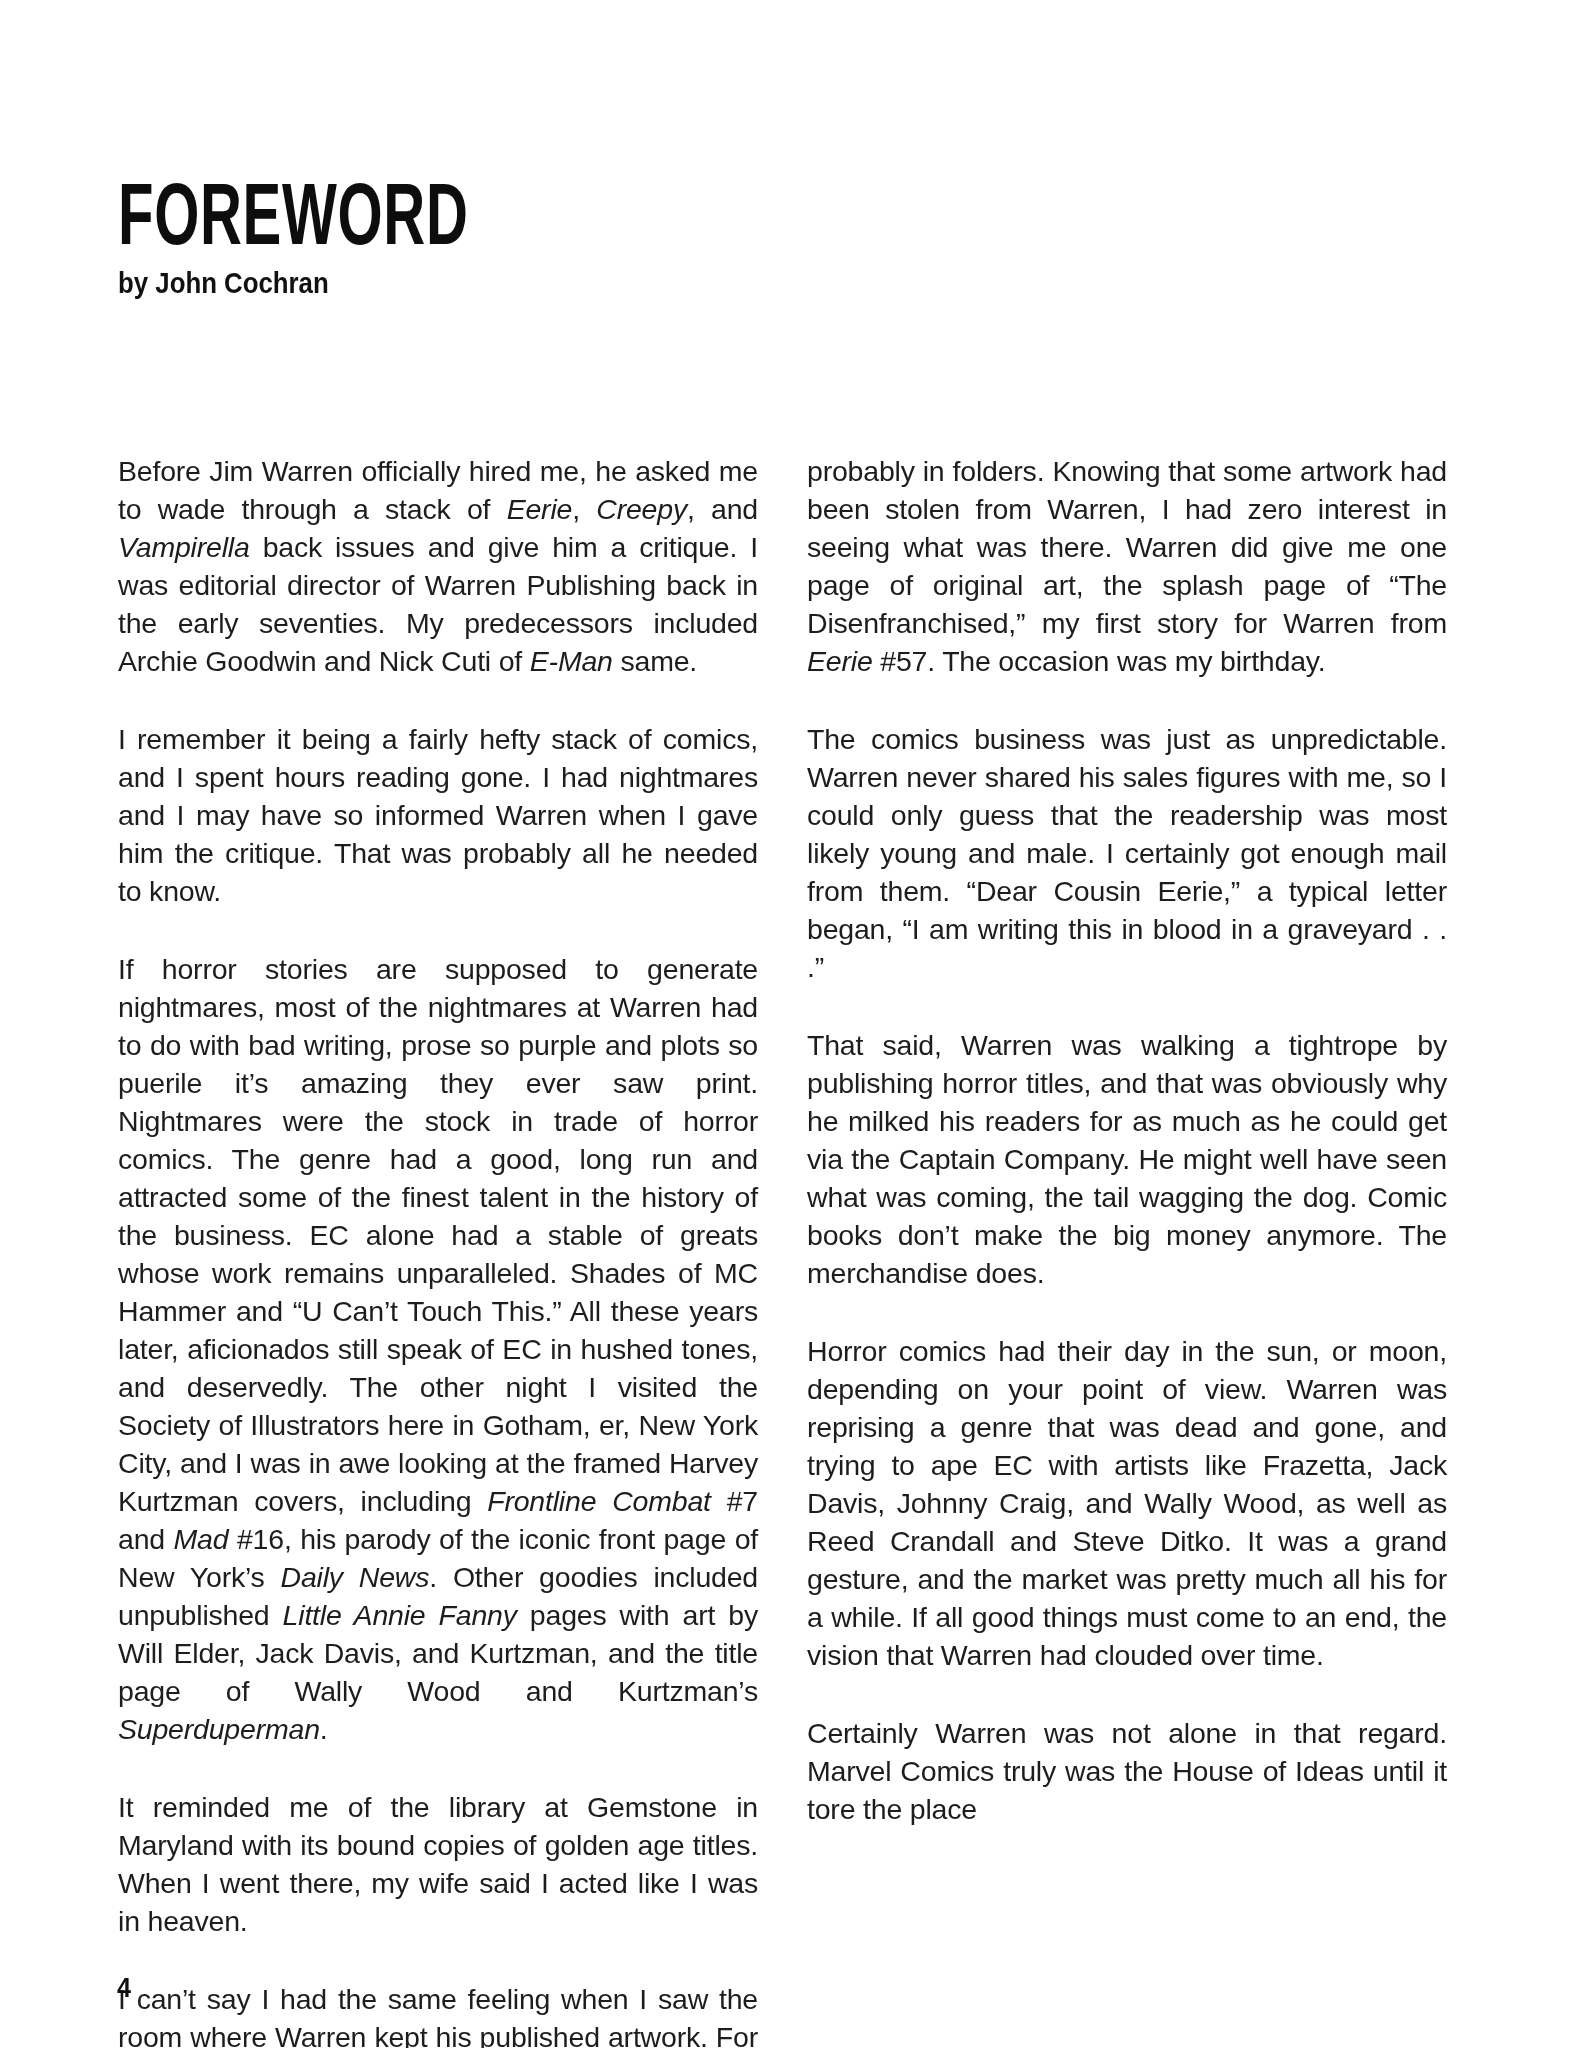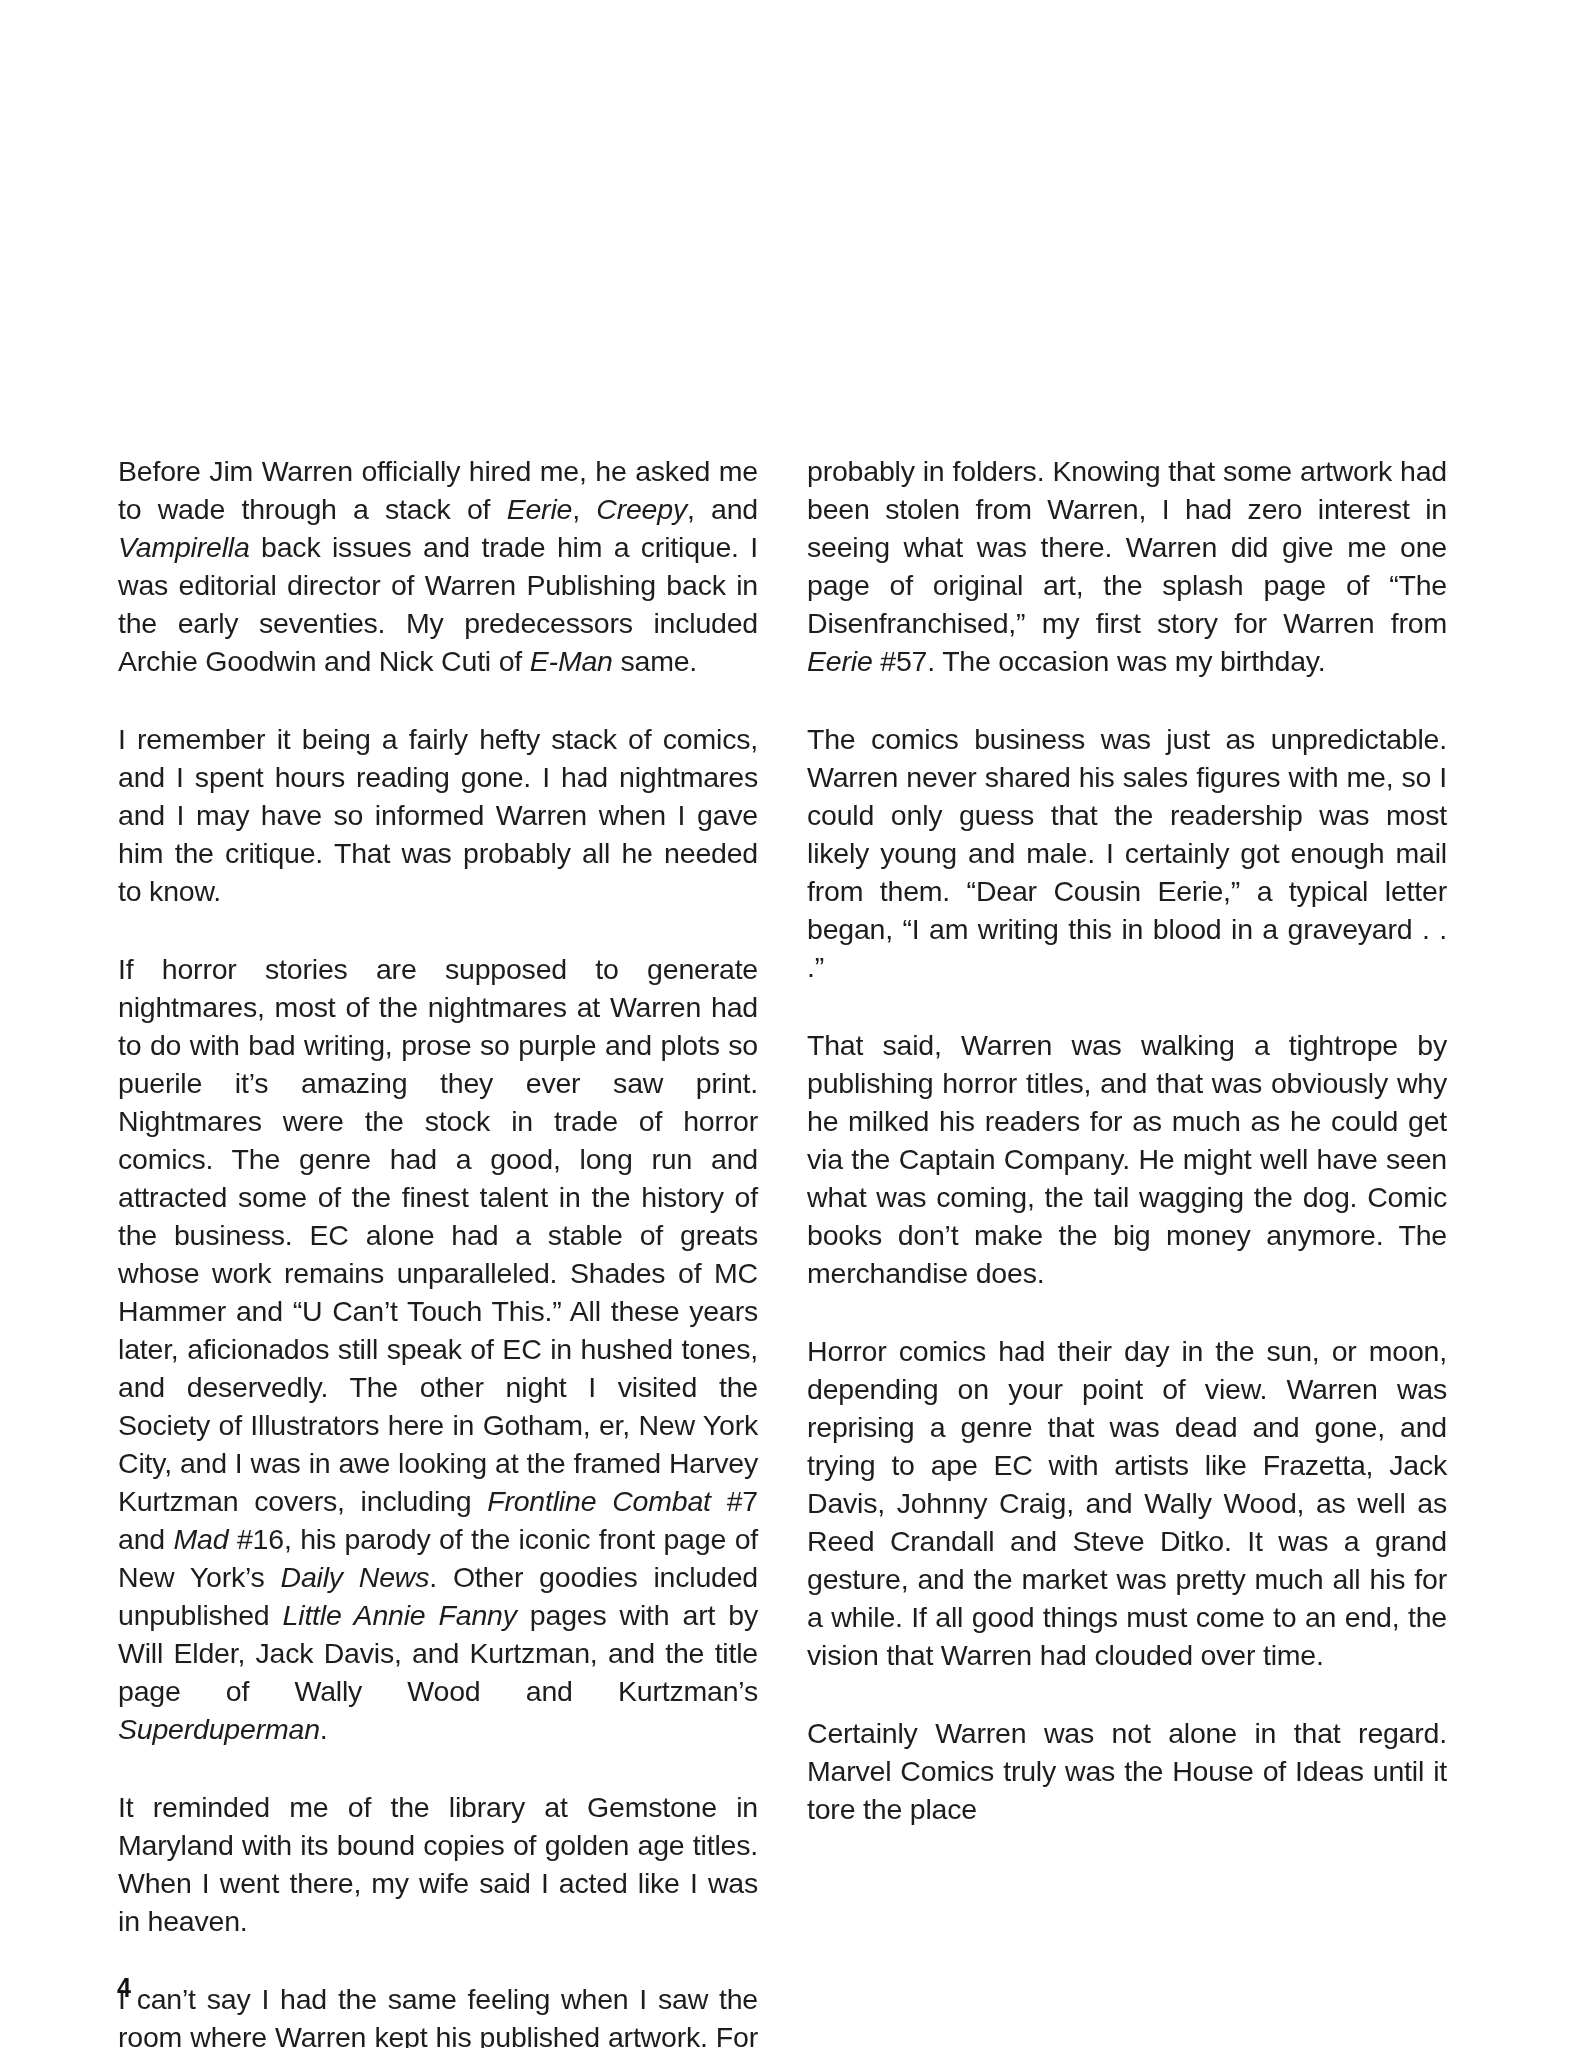--- a/index.html
+++ b/index.html
@@ -70,23 +70,28 @@
     transform: scaleX(0.9);
     transform-origin: left top;
     color: #111;
   }
 </style>
 </head>
 <body>
 
 <div class="page">
 
+  <div class="header">
+    <div class="title">FOREWORD</div>
+    <br>
+    <div class="byline">by John Cochran</div>
+  </div>
 
   <div class="column column-left">
-      <p><span>Before Jim Warren officially hired me, he asked me to wade through a stack of </span><i>Eerie</i><span>, </span><i>Creepy</i><span>, and </span><i>Vampirella</i><span> back issues and trade him a critique. I was editorial director of Warren Publishing back in the early seventies. My predecessors included Archie Goodwin and Nick Cuti of </span><i>E-Man</i><span> same.</span></p>
+      <p><span>Before Jim Warren officially hired me, he asked me to wade through a stack of </span><i>Eerie</i><span>, </span><i>Creepy</i><span>, and </span><i>Vampirella</i><span> back issues and give him a critique. I was editorial director of Warren Publishing back in the early seventies. My predecessors included Archie Goodwin and Nick Cuti of </span><i>E-Man</i><span> same.</span></p>
       <p><span>I remember it being a fairly hefty stack of comics, and I spent hours reading gone. I had nightmares and I may have so informed Warren when I gave him the critique. That was probably all he needed to know.</span></p>
       <p><span>If horror stories are supposed to generate nightmares, most of the nightmares at Warren had to do with bad writing, prose so purple and plots so puerile it’s amazing they ever saw print. Nightmares were the stock in trade of horror comics. The genre had a good, long run and attracted some of the finest talent in the history of the business. EC alone had a stable of greats whose work remains unparalleled. Shades of MC Hammer and “U Can’t Touch This.” All these years later, aficionados still speak of EC in hushed tones, and deservedly. The other night I visited the Society of Illustrators here in Gotham, er, New York City, and I was in awe looking at the framed Harvey Kurtzman covers, including </span><i>Frontline Combat</i><span> #7 and </span><i>Mad</i><span> #16, his parody of the iconic front page of New York’s </span><i>Daily News</i><span>. Other goodies included unpublished </span><i>Little Annie Fanny</i><span> pages with art by Will Elder, Jack Davis, and Kurtzman, and the title page of Wally Wood and Kurtzman’s </span><i>Superduperman</i><span>.</span></p>
       <p><span>It reminded me of the library at Gemstone in Maryland with its bound copies of golden age titles. When I went there, my wife said I acted like I was in heaven.</span></p>
       <p><span>I can’t say I had the same feeling when I saw the room where Warren kept his published artwork. For one thing, the art wasn’t on view. It was lying flat on bookshelves,</span></p>
     </div>
 
   <div class="column column-right">
       <p><span>probably in folders. Knowing that some artwork had been stolen from Warren, I had zero interest in seeing what was there. Warren did give me one page of original art, the splash page of “The Disenfranchised,” my first story for Warren from </span><i>Eerie</i><span> #57. The occasion was my birthday.</span></p>
       <p><span>The comics business was just as unpredictable. Warren never shared his sales figures with me, so I could only guess that the readership was most likely young and male. I certainly got enough mail from them. “Dear Cousin Eerie,” a typical letter began, “I am writing this in blood in a graveyard . . .”</span></p>
       <p><span>That said, Warren was walking a tightrope by publishing horror titles, and that was obviously why he milked his readers for as much as he could get via the Captain Company. He might well have seen what was coming, the tail wagging the dog. Comic books don’t make the big money anymore. The merchandise does.</span></p>

